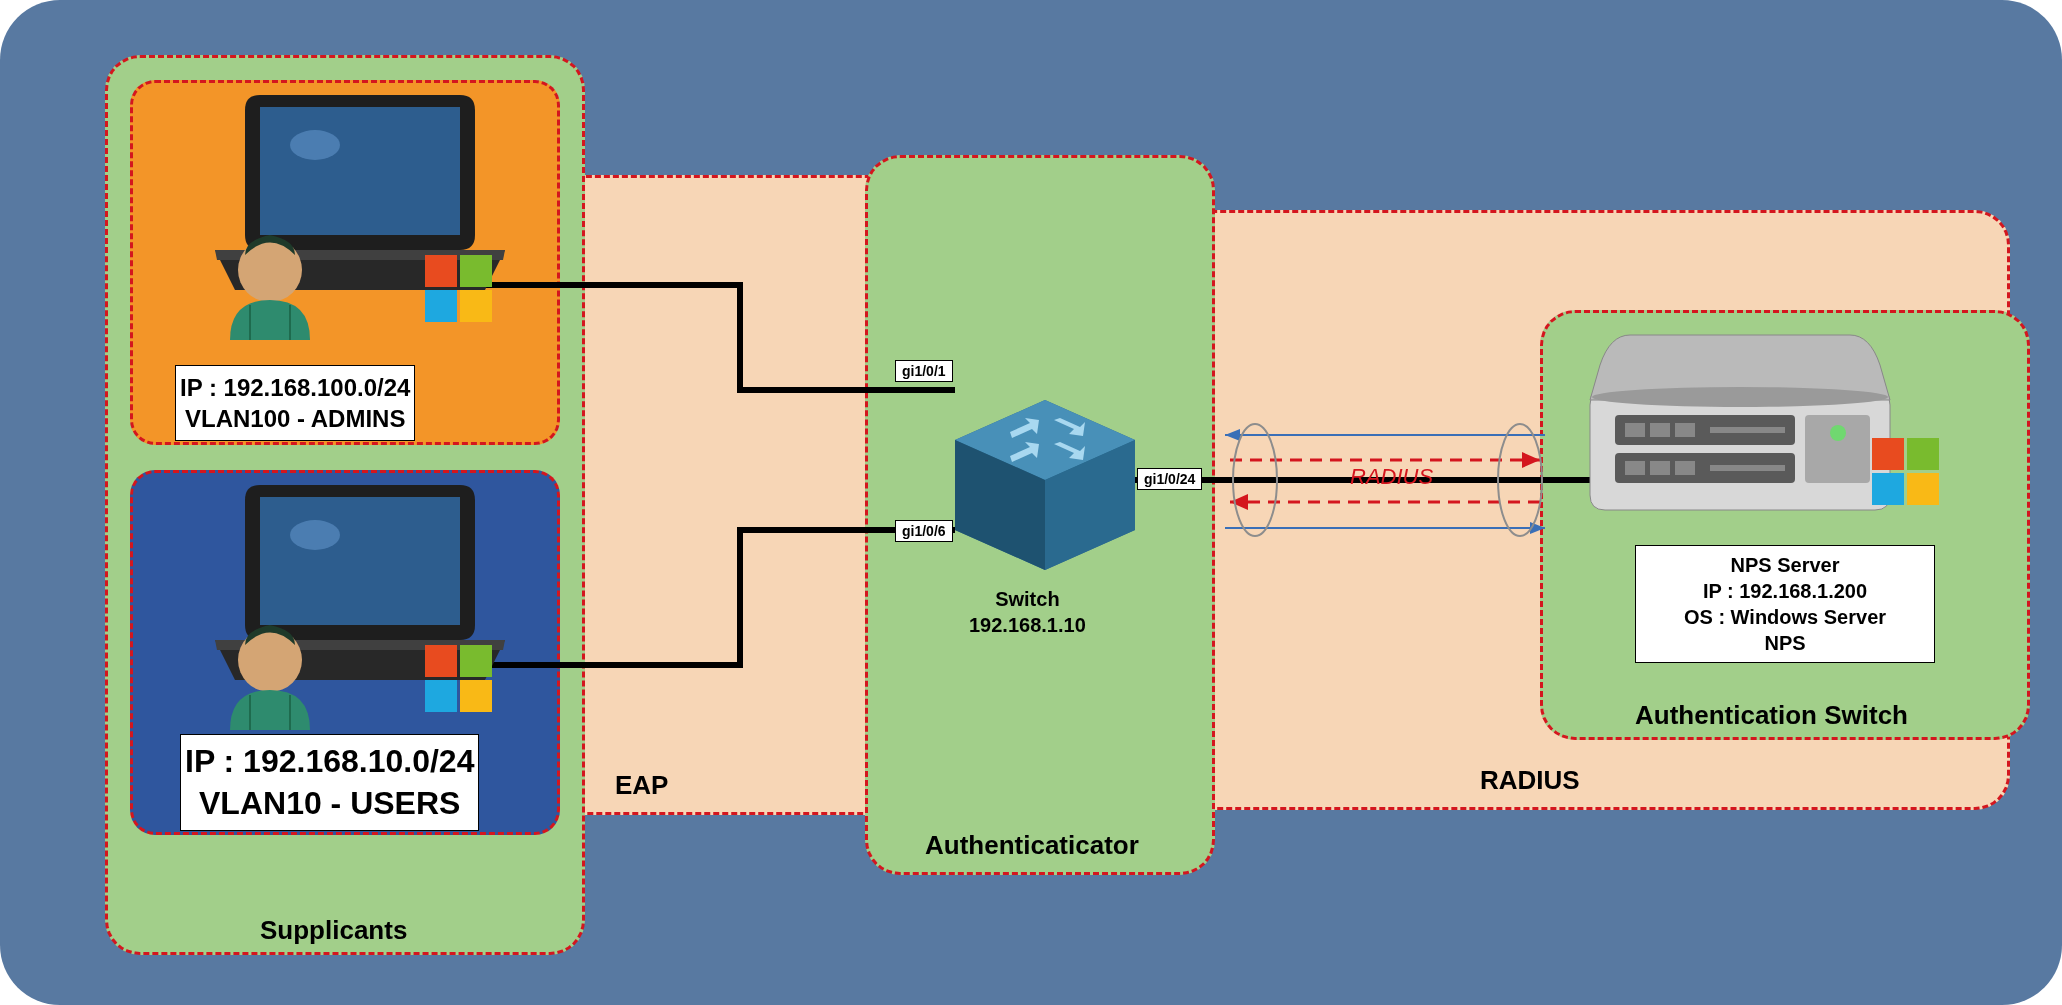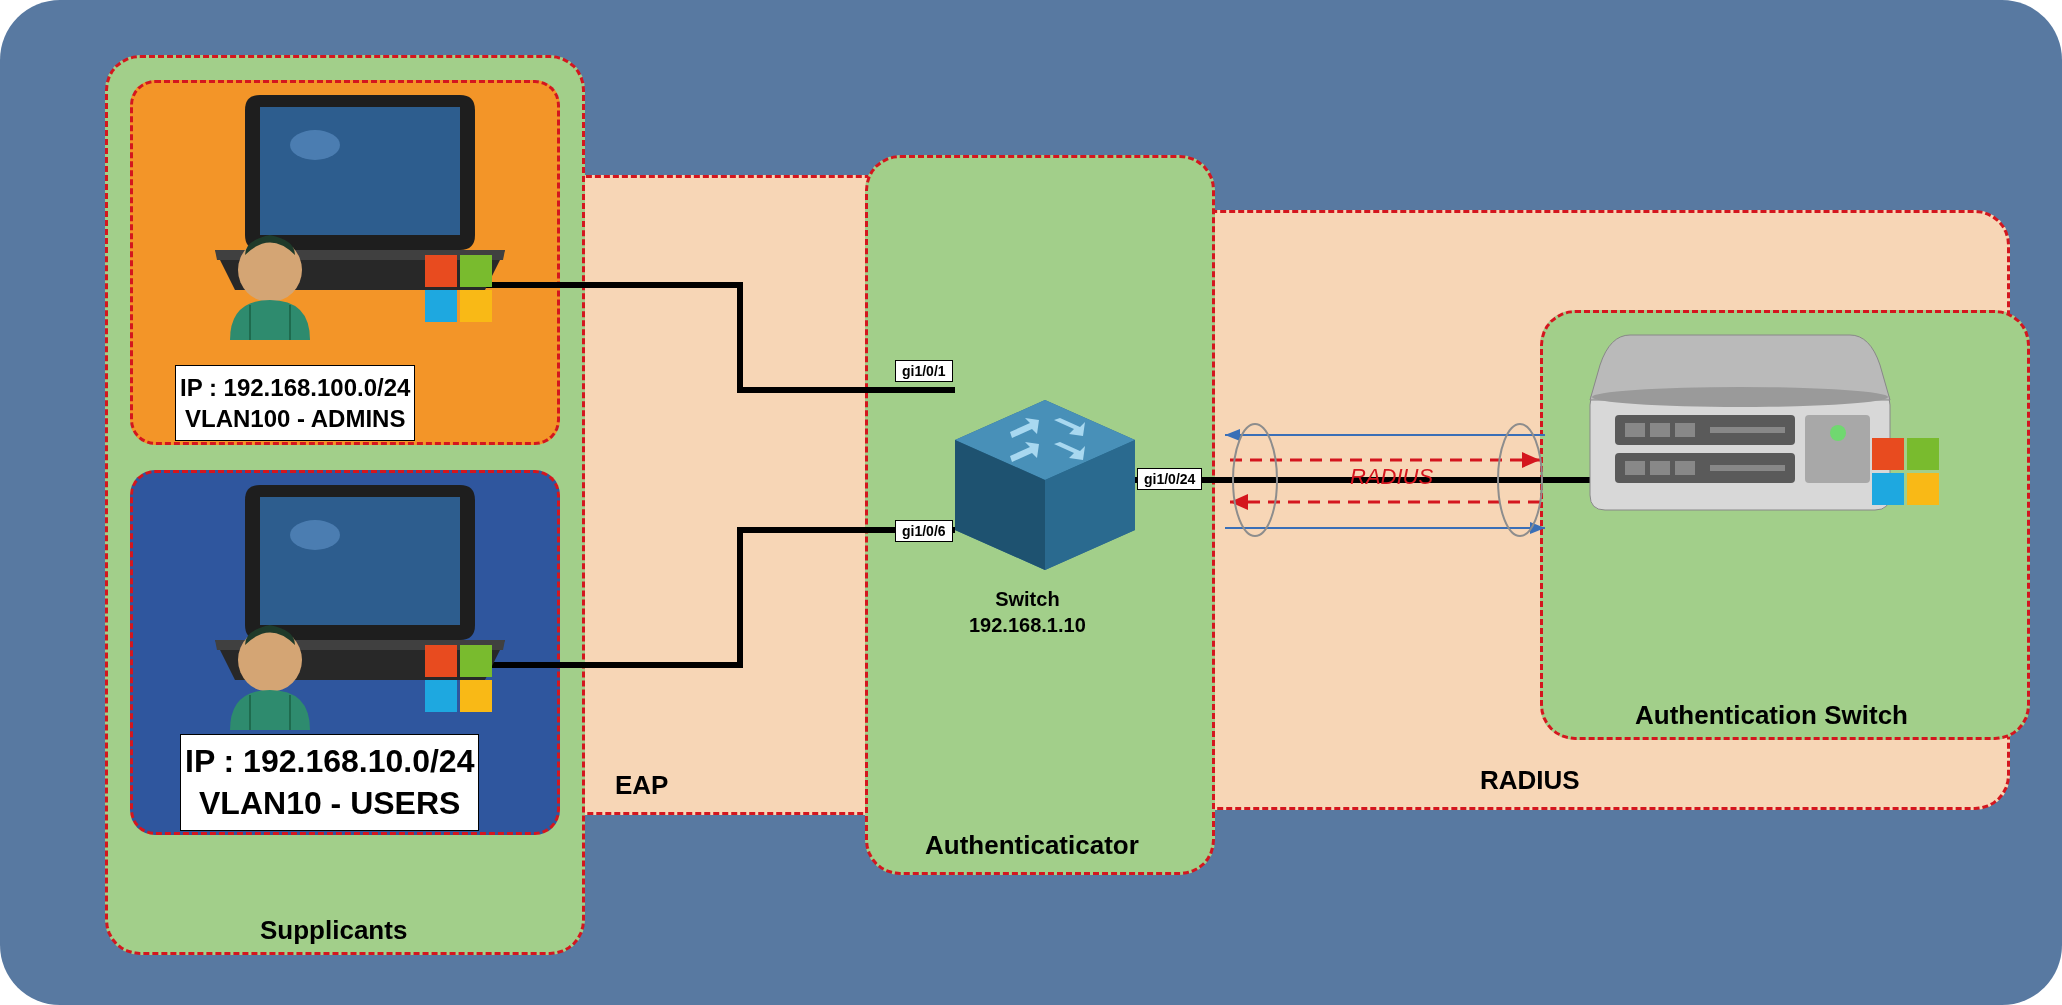--- a/index.html
+++ b/index.html
@@ -170,18 +170,24 @@
   <div class="label-white" style="left:180px; top:734px; font-size:32px; line-height:1.3;">
     <span>IP : 192.168.10.0/24</span><br>
     <span>VLAN10 - USERS</span>
   </div>
 
   <div class="label-white" style="left:965px; top:580px; font-size:20px; line-height:1.3; border:none; background:transparent;">
     <span>Switch</span><br>
     <span>192.168.1.10</span>
   </div>
 
+  <div class="label-white" style="left:1635px; top:545px; font-size:20px; line-height:1.3; width:300px;">
+    <span>NPS Server</span><br>
+    <span>IP : 192.168.1.200</span><br>
+    <span>OS : Windows Server</span><br>
+    <span>NPS</span>
+  </div>
 
   <div class="port-label" style="left:895px; top:360px;">gi1/0/1</div>
   <div class="port-label" style="left:895px; top:520px;">gi1/0/6</div>
   <div class="port-label" style="left:1137px; top:468px;">gi1/0/24</div>
 
 </div>
 
 </body></html>

